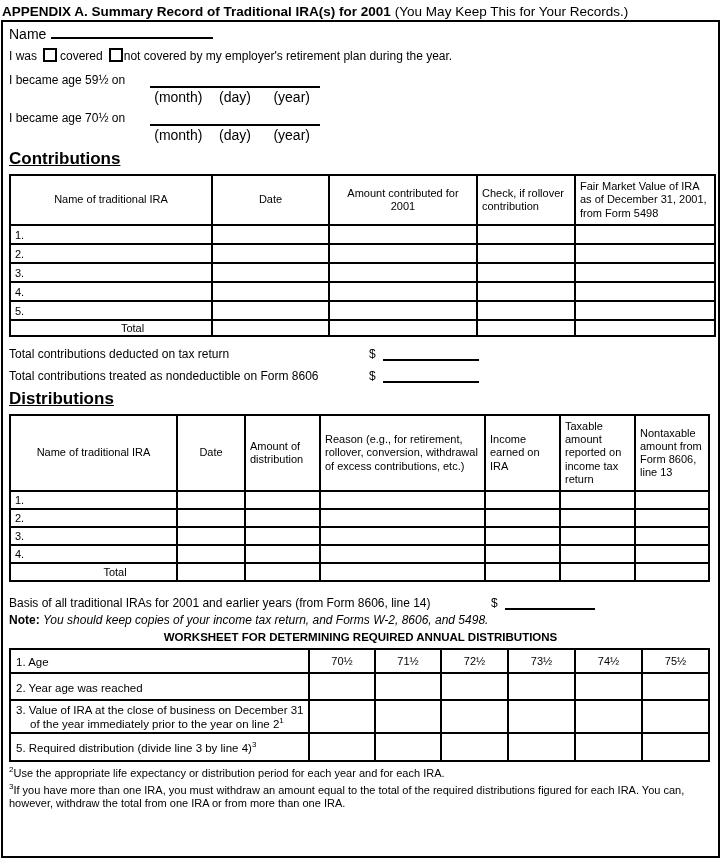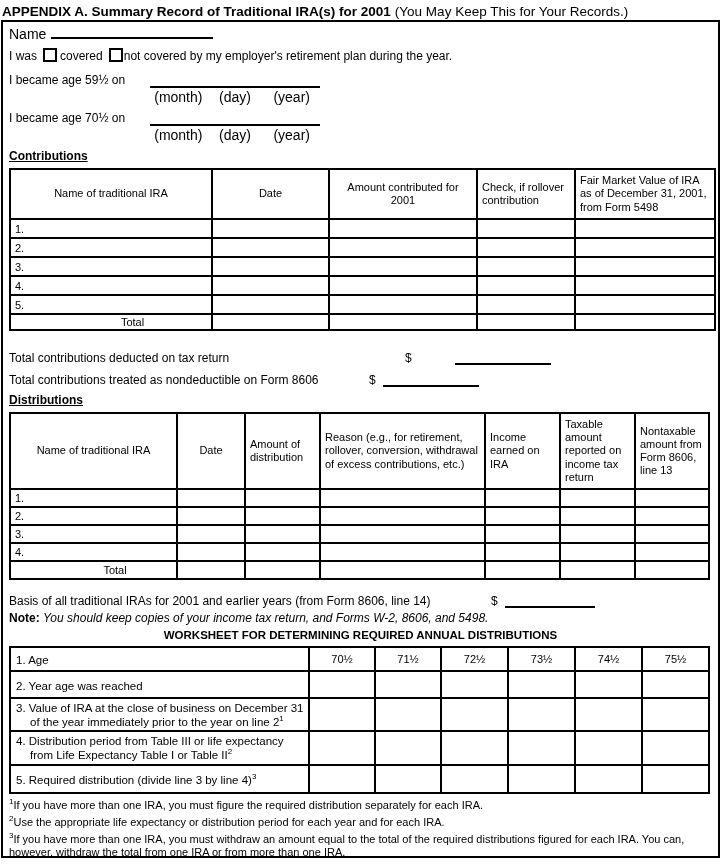--- a/index.html
+++ b/index.html
@@ -14,32 +14,32 @@
   .chk{display:inline-block;width:10px;height:10px;border:2px solid #000;vertical-align:-2px;margin:0 3px 0 6px;background:#fff;}
   .chk.tight{margin-right:1px;}
   .age-row{display:flex;font-size:12px;align-items:flex-start;}
   .age-row.first{margin-top:10px;}
   .age-row.second{margin-top:6px;}
   .age-label{width:141px;}
   .date-block{width:170px;}
   .date-rule{border-bottom:2px solid #000;height:13px;}
   .date-sublabels{display:flex;font-size:14px;padding-top:1px;}
   .date-sublabels span{flex:1;text-align:center;}
-  .section-heading{font-size:12px;font-weight:bold;text-decoration:underline;margin-top:6px;}
+  .section-heading{font-size:17px;font-weight:bold;text-decoration:underline;margin-top:6px;}
   table{border-collapse:collapse;table-layout:fixed;margin-top:5px;}
   th,td{border:2px solid #000;padding:1px 4px;font-size:11px;font-weight:normal;overflow:hidden;}
   .contrib-table{width:705px;}
   .contrib-table th{height:46px;vertical-align:middle;line-height:1.2;}
   .contrib-table th.ctr{text-align:center;}
   .contrib-table th.lft{text-align:left;}
   .contrib-table td{height:15px;vertical-align:middle;text-align:left;}
   .total-row td{height:12px;padding-left:47px;}
   .total-cell{text-align:center !important;}
   .dollar-row{display:flex;align-items:flex-end;font-size:12px;}
-  .dollar-row.d1{margin-top:20px;gap:36px;}
+  .dollar-row.d1{margin-top:10px;}
   .dollar-row.d2{margin-top:8px;}
   .dollar-row.basis{margin-top:14px;}
   .dollar-row .lbl{width:360px;}
   .dollar-row.basis .lbl{width:482px;}
   .dollar{margin-right:7px;}
   .dollar-line{display:inline-block;width:96px;border-bottom:2px solid #000;height:10px;}
   .dollar-row.basis .dollar-line{width:90px;}
   .dist-table{width:699px;}
   .dist-table th{height:72px;vertical-align:middle;line-height:1.2;}
   .dist-table th.ctr{text-align:center;}
@@ -287,40 +287,30 @@
       </tr>
       <tr class="r3">
         <td class="ws-label"><span class="hang"><span>3.  Value of IRA at the close of business on December 31 of the year immediately prior to the year on line 2</span><sup>1</sup></span></td>
         <td></td>
           <td></td>
           <td></td>
           <td></td>
           <td></td>
           <td></td>
       </tr>
-      <tr class="r4">
-        <td class="ws-label"><span class="hang"><span>4.  Distribution period from Table III or life expectancy from Life Expectancy Table I or Table II</span><sup>2</sup></span></td>
-        <td></td>
-          <td></td>
-          <td></td>
-          <td></td>
-          <td></td>
-          <td></td>
-      </tr>
       <tr class="r5">
         <td class="ws-label"><span class="hang"><span>5.  Required distribution (divide line 3 by line 4)</span><sup>3</sup></span></td>
         <td></td>
           <td></td>
           <td></td>
           <td></td>
           <td></td>
           <td></td>
       </tr>
     </tbody>
   </table>
 
   <div class="footnotes">
-    <div class="footnote"><sup>1</sup><span>If you have more than one IRA, you must figure the required distribution separately for each IRA.</span></div>
     <div class="footnote"><sup>2</sup><span>Use the appropriate life expectancy or distribution period for each year and for each IRA.</span></div>
     <div class="footnote"><sup>3</sup><span>If you have more than one IRA, you must withdraw an amount equal to the total of the required distributions figured for each IRA. You can, however, withdraw the total from one IRA or from more than one IRA.</span></div>
   </div>
 
 </div>
 
 </body></html>

